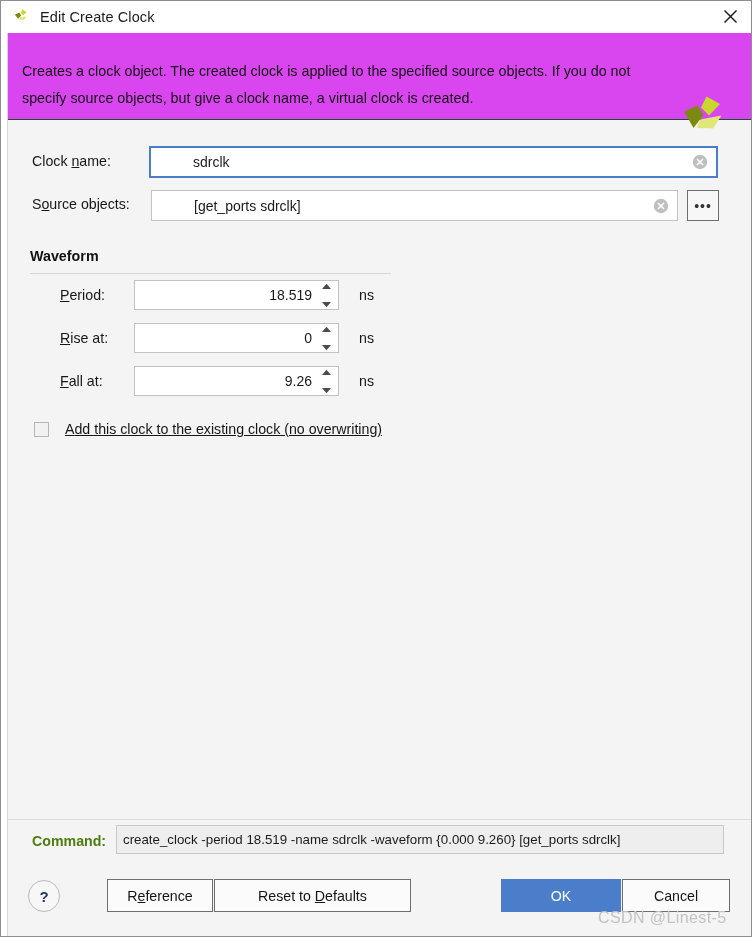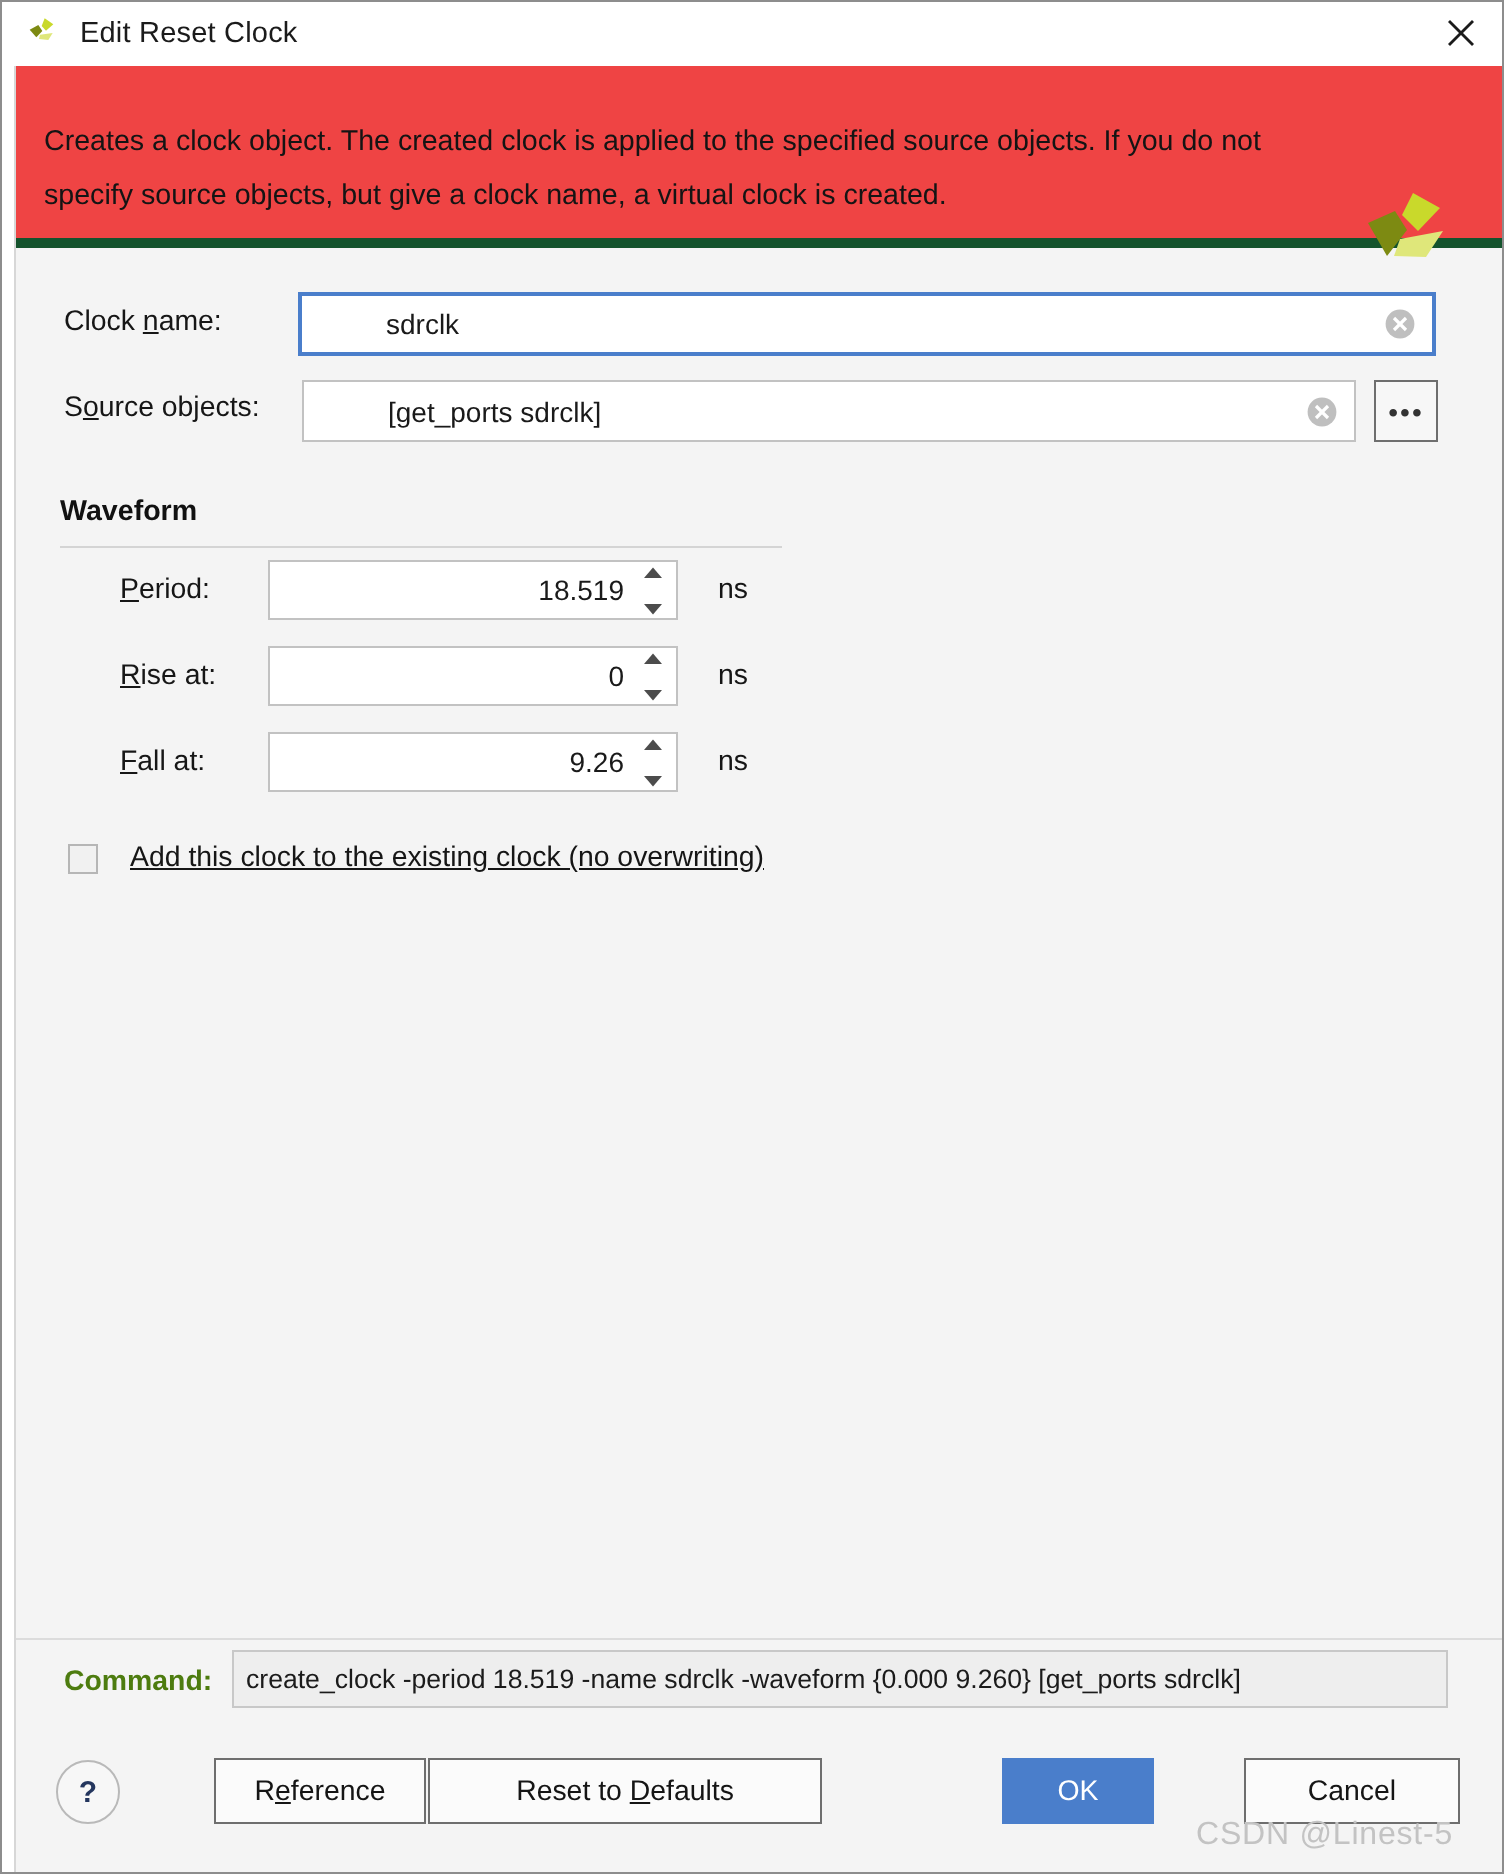--- a/index.html
+++ b/index.html
@@ -51,22 +51,22 @@
     justify-content: center;
   }
   .close-btn svg { display: block; }
 
   
   .banner {
     position: absolute;
     left: 0; top: 32px;
     width: 752px;
     height: 86px;
-    background: #ef4444;
-    border-bottom: 5px solid #14532d;
+    background: #d946ef;
+    border-bottom: 1px solid #14532d;
   }
   .banner-text {
     position: absolute;
     left: 21px; top: 25px;
     width: 640px;
     font-size: 14.3px;
     line-height: 27px;
     color: #141414;
   }
   .banner-logo {
@@ -289,21 +289,21 @@
 <body>
 
 <div id="dialog">
 
   <div class="titlebar">
     <svg class="title-logo" viewBox="0 0 24 24">
       <polygon points="12.4,2.6 17.6,6.2 13.2,10.0 10.6,7.2" fill="#c9d92b"></polygon>
       <polygon points="3.4,9.4 8.6,6.6 11.0,10.2 7.4,14.0" fill="#7d8a12"></polygon>
       <polygon points="9.6,12.4 17.2,11.4 14.6,15.6 9.0,15.0" fill="#dfe77a"></polygon>
     </svg>
-    <span class="title-text">Edit Reset Clock</span>
+    <span class="title-text">Edit Create Clock</span>
     <div class="close-btn">
       <svg width="15" height="15" viewBox="0 0 15 15">
         <line x1="1.5" y1="1.5" x2="13.5" y2="13.5" stroke="#1b1b1b" stroke-width="1.4"></line>
         <line x1="13.5" y1="1.5" x2="1.5" y2="13.5" stroke="#1b1b1b" stroke-width="1.4"></line>
       </svg>
     </div>
   </div>
 
   <div class="banner">
     <div class="banner-text">Creates a clock object. The created clock is applied to the specified source objects. If you do not specify source objects, but give a clock name, a virtual clock is created.</div>
@@ -414,21 +414,21 @@
   </div>
 
   <div class="btn" style="left:106px; top:878px; width:106px;">
     <span><span>R</span><u>e</u><span>ference</span></span>
   </div>
 
   <div class="btn" style="left:213px; top:878px; width:197px;">
     <span><span>Reset to </span><u>D</u><span>efaults</span></span>
   </div>
 
-  <div class="btn primary" style="left:500px; top:878px; width:76px;">
+  <div class="btn primary" style="left:500px; top:878px; width:120px;">
     <span>OK</span>
   </div>
 
   <div class="btn" style="left:621px; top:878px; width:108px;">
     <span>Cancel</span>
   </div>
 
   <div class="watermark">CSDN @Linest-5</div>
 </div>
 

